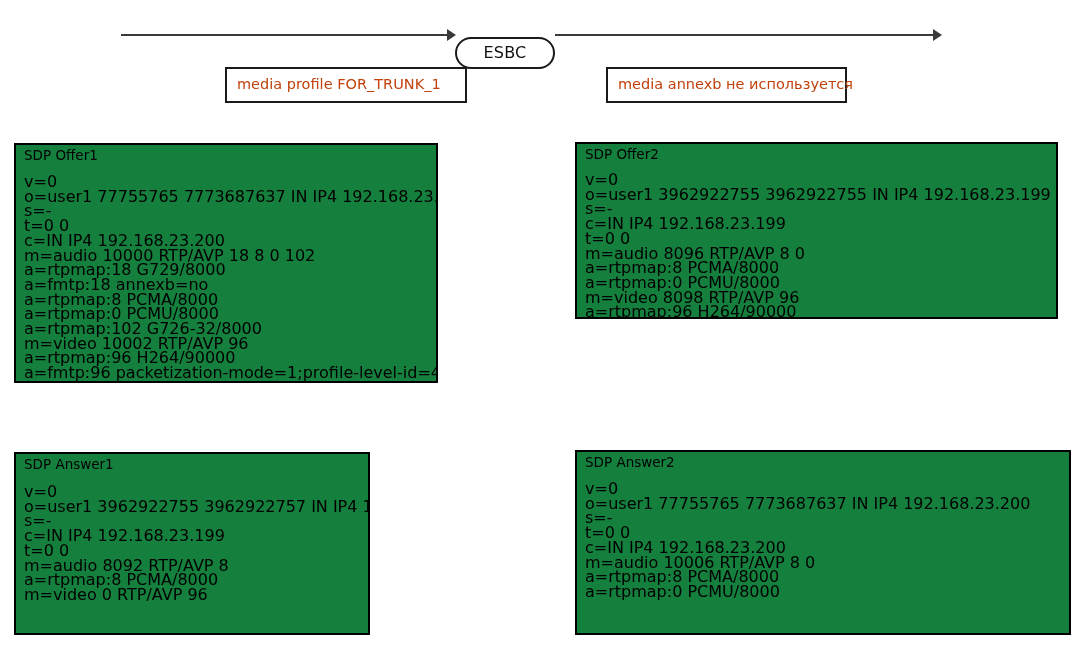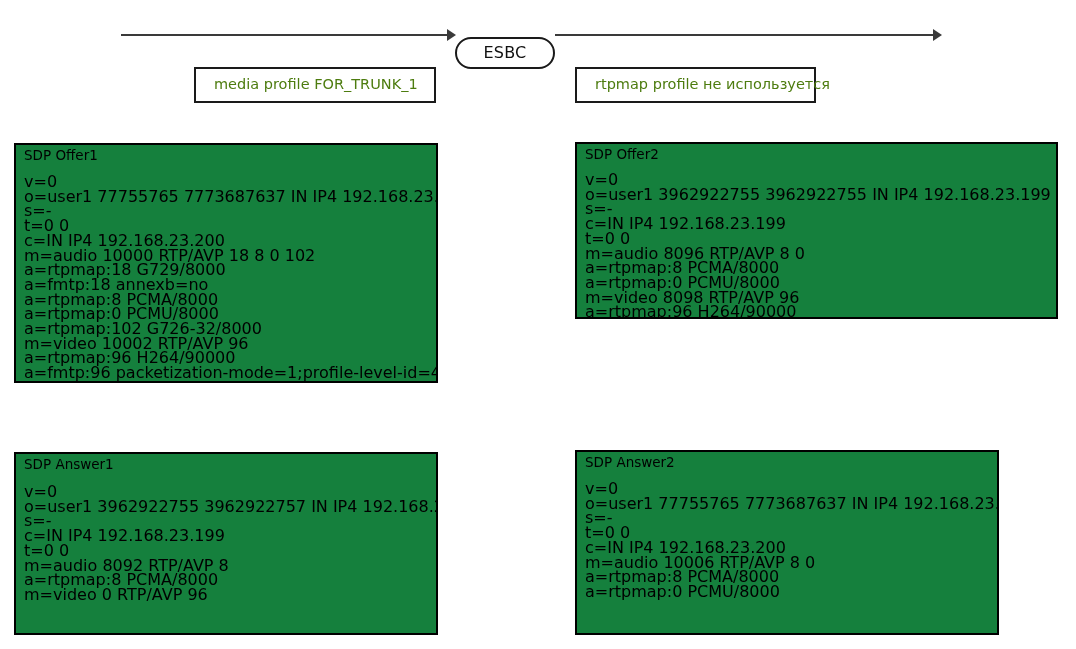--- a/index.html
+++ b/index.html
@@ -61,25 +61,26 @@
   .arrow-b { left: 933px; }
 
   
   .label-box {
     position: absolute;
     box-sizing: border-box;
     border: 2px solid #1a1a1a;
     background: #ffffff;
     display: flex;
     align-items: center;
-    padding-left: 18px;
+    padding-left: 10px;
     font-size: 14.5px;
     line-height: 1.1;
-    color: #4d7c0f;
+    color: #c2410c;
     white-space: nowrap;
+    margin-left: 31px;
   }
   .label-trunk1 { left: 194px; top: 67px;  width: 242px; height: 36px; }
   .label-trunk2 { left: 575px; top: 67px;  width: 241px; height: 36px; }
 
   
   .sdp-box {
     position: absolute;
     box-sizing: border-box;
     border: 2px solid #000000;
     background: #15803d;
@@ -98,22 +99,22 @@
     position: absolute;
     left: 8px;
     font-size: 16px;
     line-height: 14.7px;
     color: #000000;
     white-space: pre;
   }
 
   .sdp-offer1  { left: 14px;  top: 143px; width: 424px; height: 240px; }
   .sdp-offer2  { left: 575px; top: 142px; width: 483px; height: 177px; }
-  .sdp-answer1 { left: 14px;  top: 452px; width: 424px; height: 183px; }
-  .sdp-answer2 { left: 575px; top: 450px; width: 424px; height: 185px; }
+  .sdp-answer1 { left: 14px;  top: 452px; width: 356px; height: 183px; }
+  .sdp-answer2 { left: 575px; top: 450px; width: 496px; height: 185px; }
 
   .sdp-offer1  .sdp-body { top: 30px; }
   .sdp-offer2  .sdp-body { top: 29px; }
   .sdp-answer1 .sdp-body { top: 31px; }
   .sdp-answer2 .sdp-body { top: 30px; }
 </style>
 </head>
 <body>
 
 <div id="canvas">
@@ -128,21 +129,21 @@
 
   <div class="link link-b"></div>
   <div class="arrowhead arrow-b"></div>
 
 
   <div class="label-box label-trunk1">
     <span>media profile FOR_TRUNK_1</span>
   </div>
 
   <div class="label-box label-trunk2">
-    <span>rtpmap profile не используется</span>
+    <span>media annexb не используется</span>
   </div>
 
   <div class="sdp-box sdp-offer1">
     <div class="sdp-title">SDP Offer1</div>
     <div class="sdp-body">v=0
 o=user1 77755765 7773687637 IN IP4 192.168.23.200
 s=-
 t=0 0
 c=IN IP4 192.168.23.200
 m=audio 10000 RTP/AVP 18 8 0 102

